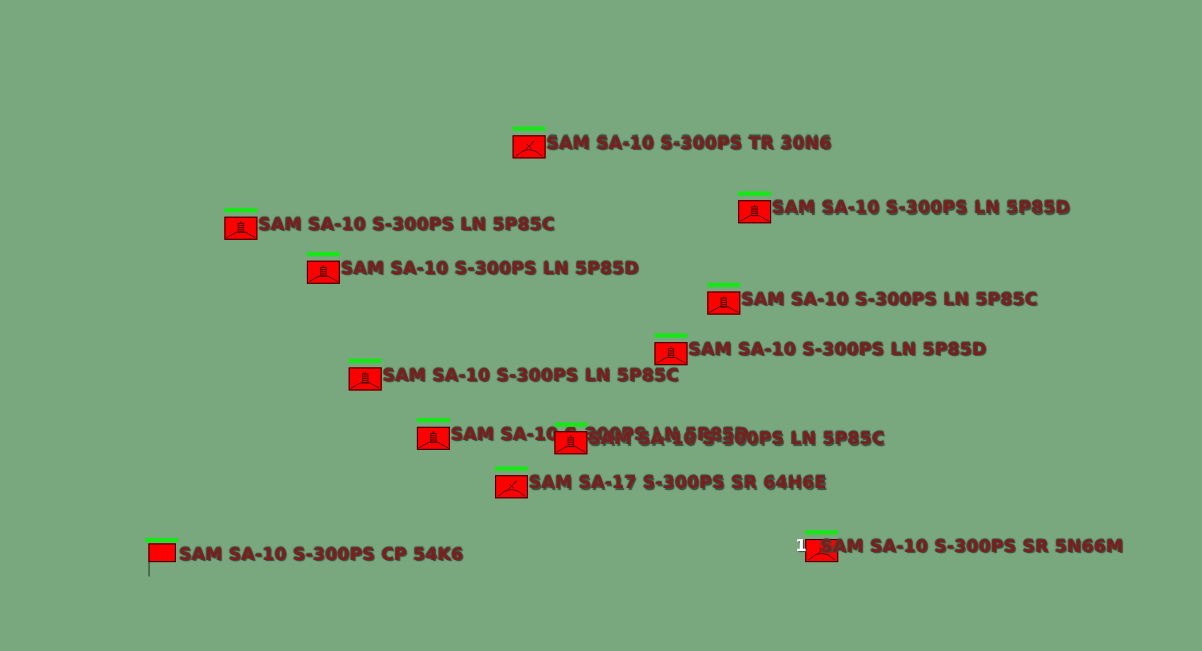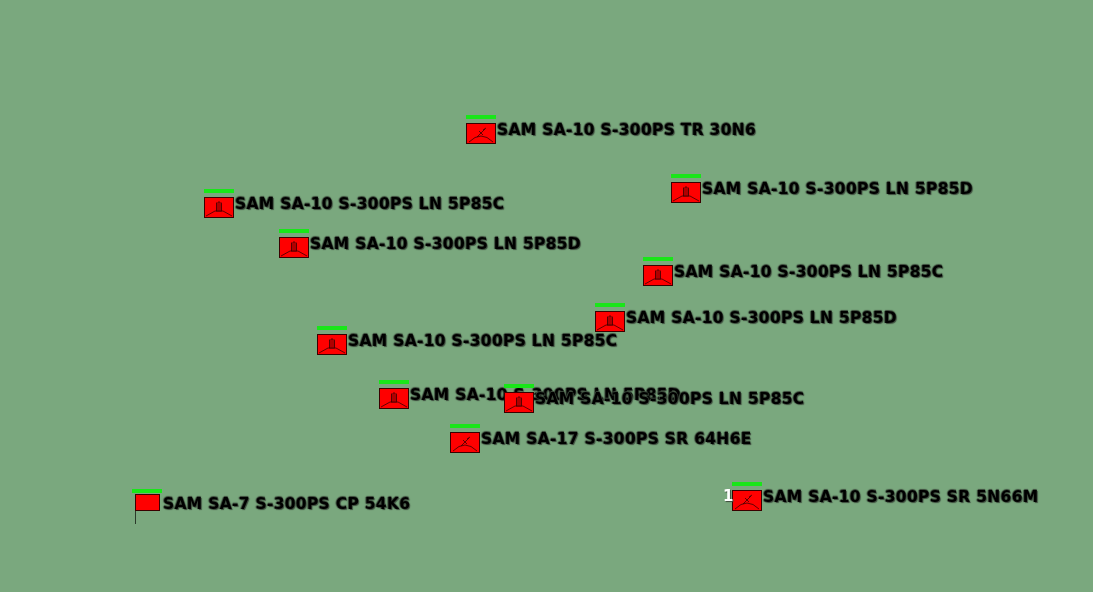--- a/index.html
+++ b/index.html
@@ -10,21 +10,21 @@
   }
   .map { position:absolute; inset:0; background:#7aa87e; }
   .unit { position:absolute; }
   .hp { position:absolute; height:4px; width:30px; background:#19e619; }
   .box {
     position:absolute; width:28px; height:19px; background:#ff0000;
     border:1px solid #3a0000;
   }
   .box svg { position:absolute; left:0; top:0; width:28px; height:19px; }
   .label {
-    position:absolute; white-space:nowrap; color:#000000;
+    position:absolute; white-space:nowrap; color:#7f1d1d;
     font-weight:bold; font-size:15.5px; letter-spacing:0.3px;
     text-shadow: 1px 1px 1px #3c4a3c, -1px 0 1px #3c4a3c, 0 -1px 1px #3c4a3c;
     line-height:18px;
   }
   .flagpole { position:absolute; width:1px; background:#2a3a2a; }
   .flag { position:absolute; width:23px; height:15px; background:#ff0000; border:1px solid #3a0000; }
   .prefix { position:absolute; color:#fff; font-weight:bold; font-size:15px; text-shadow:1px 1px 1px #3c4a3c; }
 </style>
 </head>
 <body>
@@ -192,21 +192,21 @@
         <svg viewBox="0 0 28 19">
           <g fill="none" stroke="#3a0000" stroke-width="0.8">
             <path d="M2 18 Q14 6 26 18"></path>
             <path d="M10 13 L14 9 L18 5"></path>
             <path d="M12 7 L16 11"></path>
             <path d="M16 6 L19 4"></path>
           </g>
         </svg>
       </div>
       <span class="prefix" style="left: 723px; top: 487px;">1</span>
-      <span class="label" style="left: 763px; top: 488px;">SAM SA-10 S-300PS SR 5N66M</span>
+      <span class="label" style="left: 746px; top: 488px;">SAM SA-10 S-300PS SR 5N66M</span>
     </div>
     <div class="unit">
       <div class="hp" style="left:132px;top:489px;width:30px"></div>
       <div class="flagpole" style="left:135px;top:494px;height:30px"></div>
       <div class="flag" style="left:135px;top:494px"></div>
-      <span class="label" style="left:163px;top:495px">SAM SA-7 S-300PS CP 54K6</span>
+      <span class="label" style="left:163px;top:495px">SAM SA-10 S-300PS CP 54K6</span>
     </div>
   </div>
 
 </body></html>

